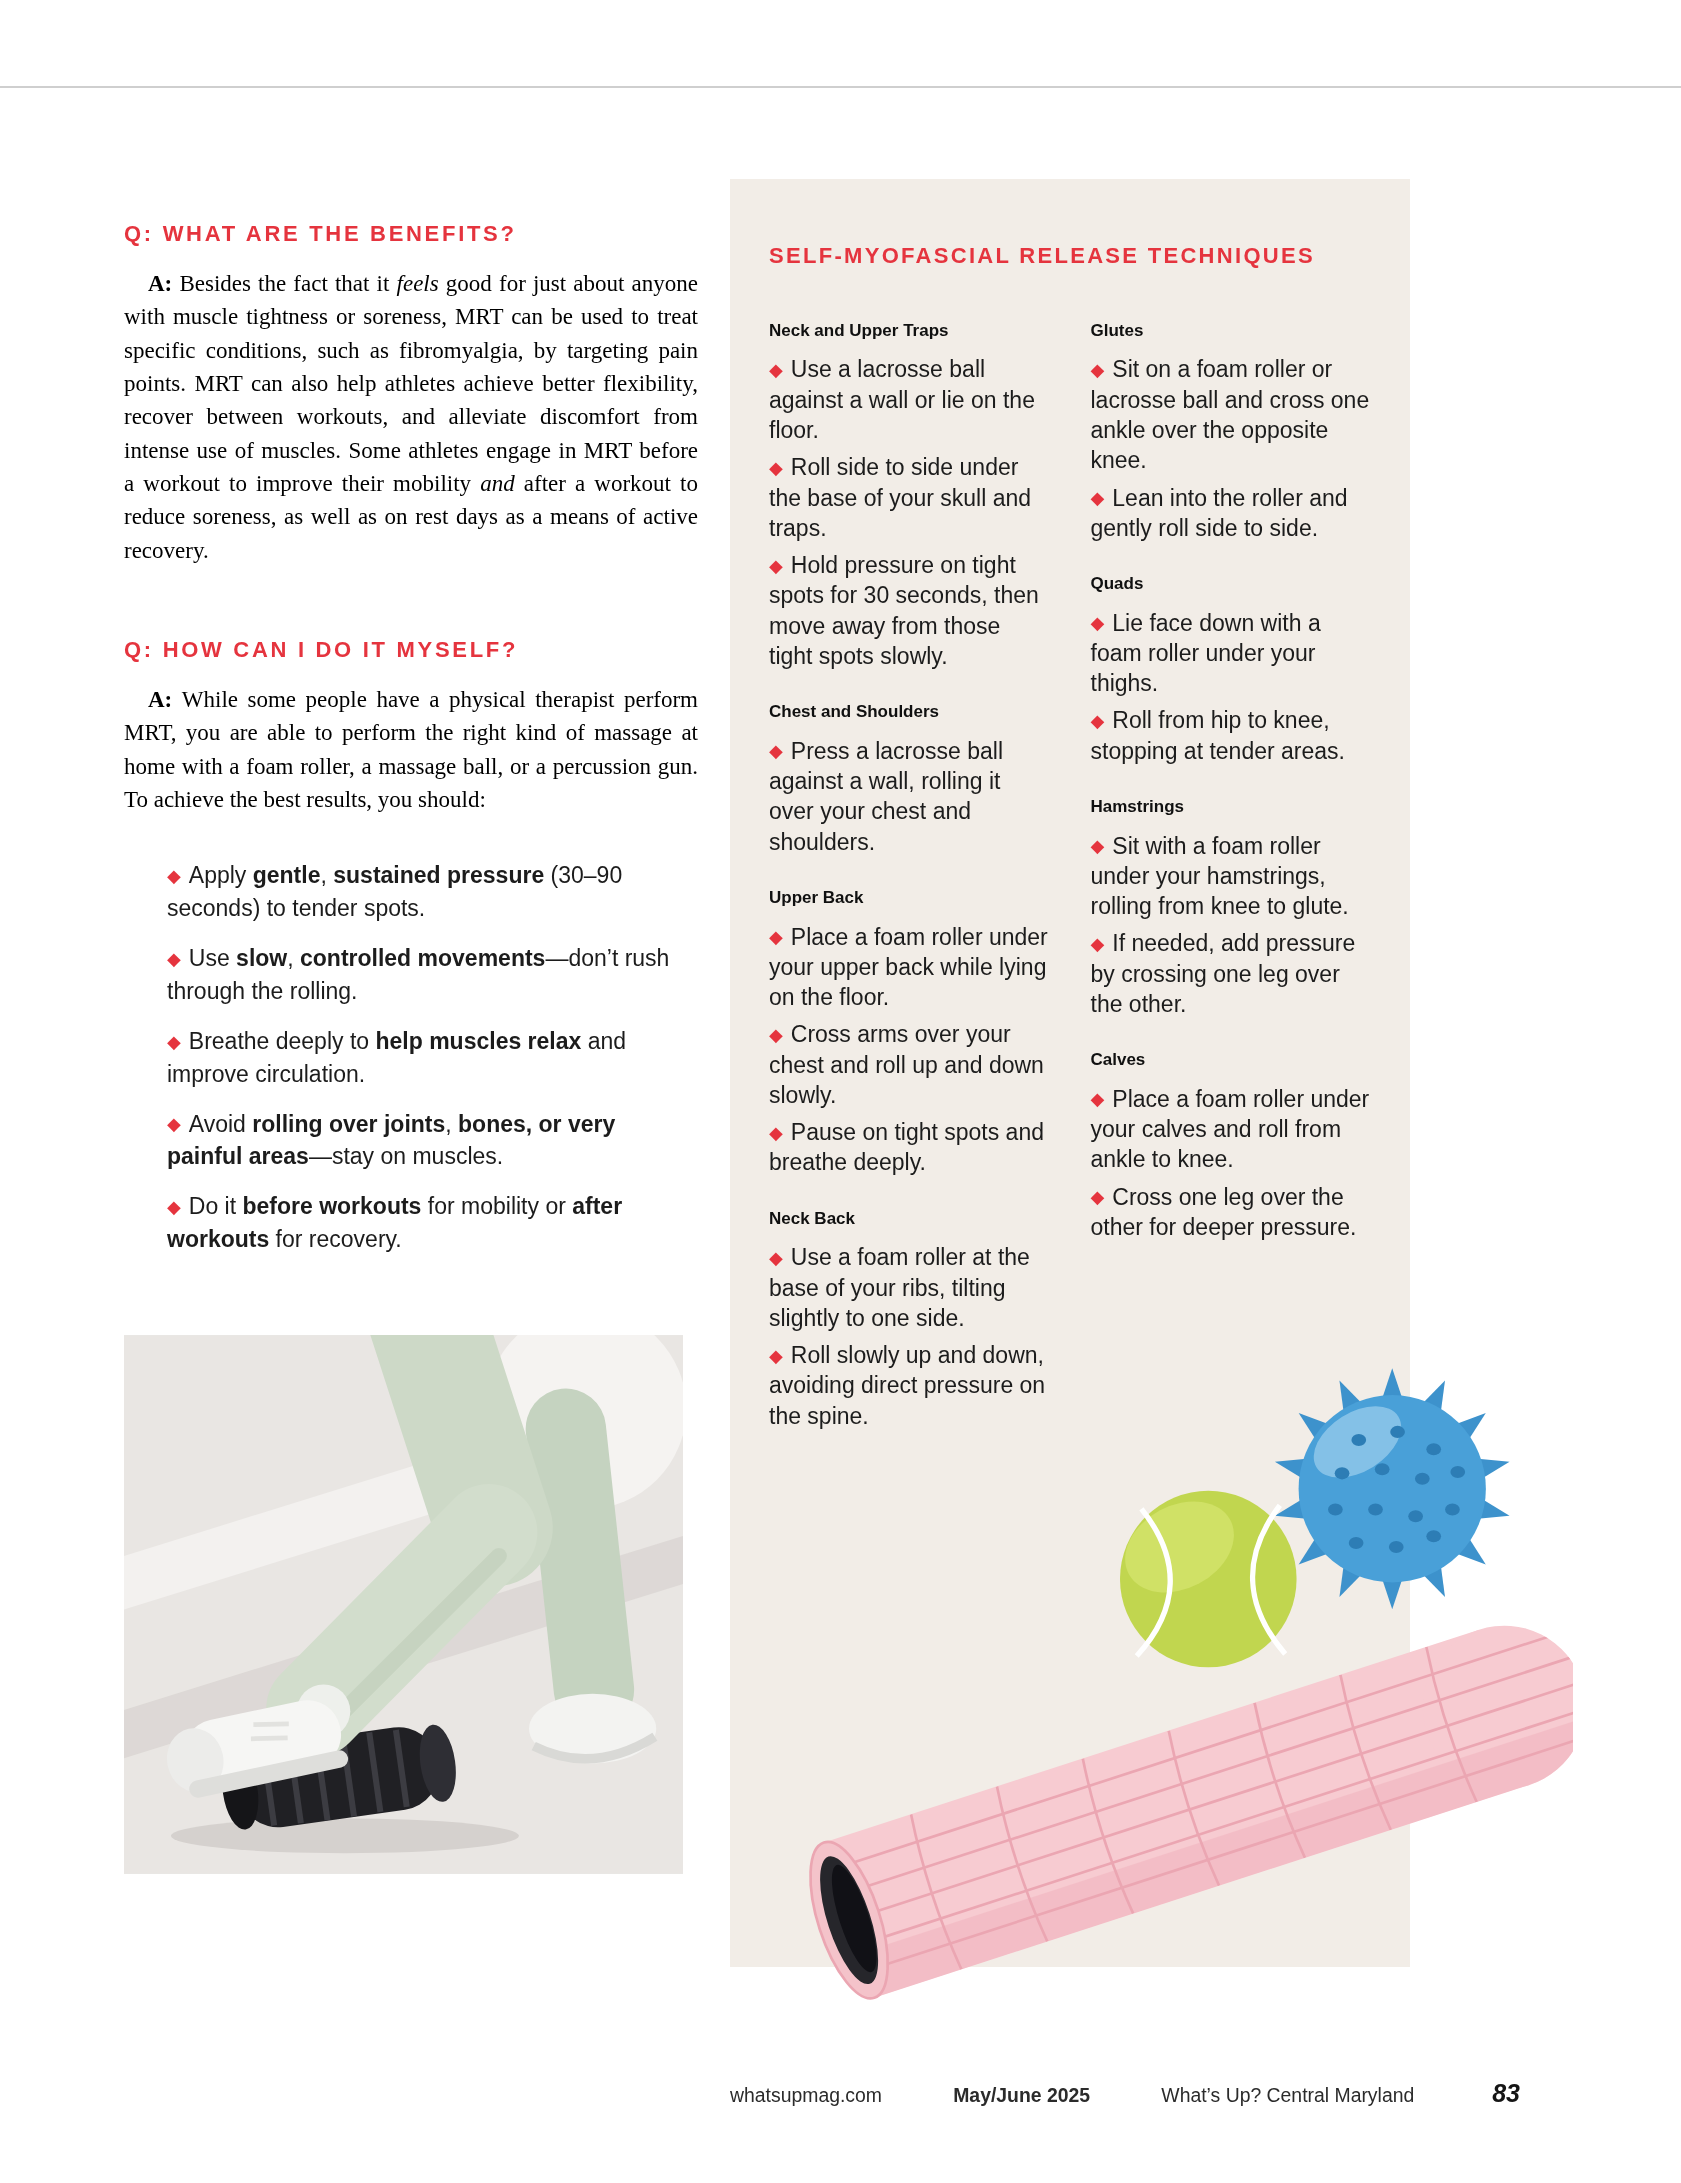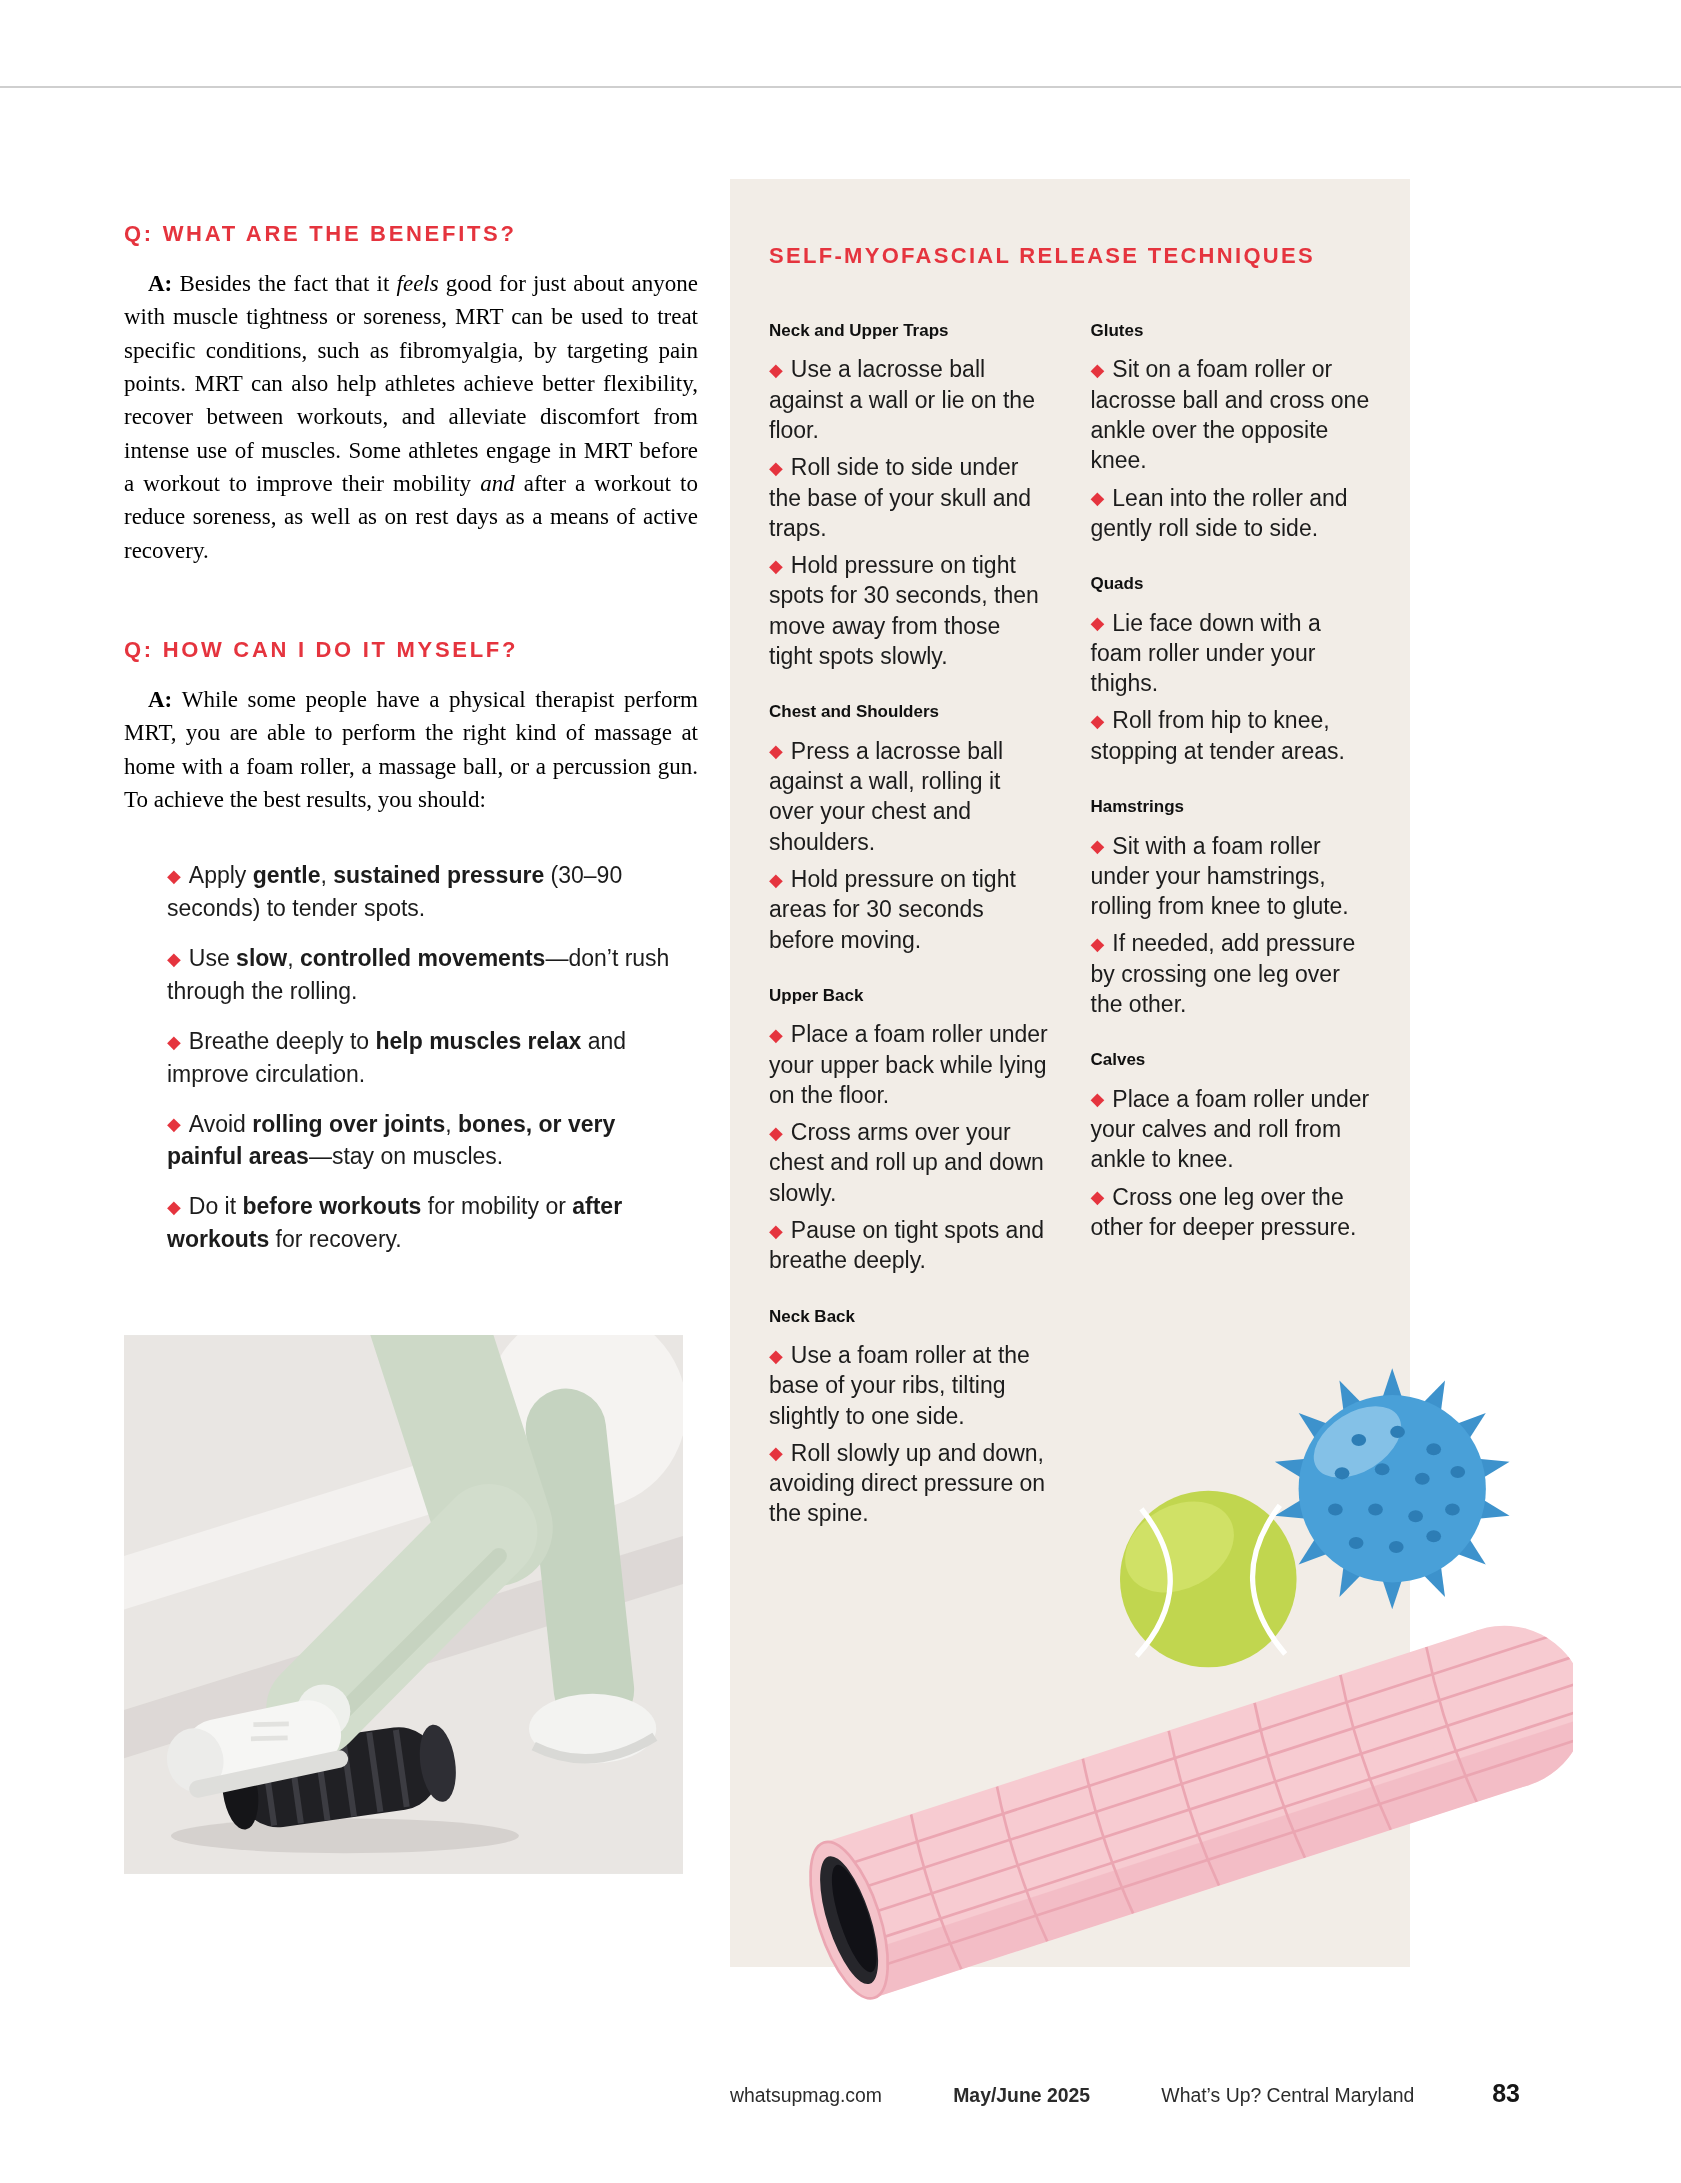--- a/index.html
+++ b/index.html
@@ -34,21 +34,21 @@
   .sec h3{margin:0 0 13.4px 0;font-size:17px;font-weight:700;color:#101010;}
   .pb{margin:0 0 6.7px 0;font-size:23px;line-height:1.32;color:#1c1c1c;}
 
   
   .props{position:absolute;left:770px;top:1365px;z-index:3;pointer-events:none;}
 
   
   .footer{position:absolute;left:730px;top:2079px;width:790px;display:flex;
           justify-content:space-between;align-items:baseline;gap:9.4px;font-size:19.4px;color:#2b2b2b;}
   .footer .bold{font-weight:700;}
-  .footer .pageno{font-size:25px;font-weight:700;color:#151515;margin-left:6.7px;}
+  .footer .pageno{font-size:25px;font-weight:700;color:#151515;margin-left:6.7px;font-style:italic;}
 </style>
 </head>
 <body>
 
 <div class="page">
   <div class="top-rule"></div>
 
   <div class="left-col">
     <h2 class="qhead">Q: WHAT ARE THE BENEFITS?</h2>
     <p class="serif"><span class="b">A: </span><span>Besides the fact that it </span><span class="i">feels</span><span> good for just about anyone with muscle tightness or soreness, MRT can be used to treat specific conditions, such as fibromyalgia, by targeting pain points. MRT can also help athletes achieve better flexibility, recover between workouts, and alleviate discomfort from intense use of muscles. Some athletes engage in MRT before a workout to improve their mobility </span><span class="i">and</span><span> after a workout to reduce soreness, as well as on rest days as a means of active recovery.</span></p>
@@ -112,21 +112,20 @@
       <div class="col">
         <div class="sec">
           <h3>Neck and Upper Traps</h3>
           <p class="pb"><span class="dia">◆</span><span>Use a lacrosse ball against a wall or lie on the floor.</span></p>
           <p class="pb"><span class="dia">◆</span><span>Roll side to side under the base of your skull and traps.</span></p>
           <p class="pb"><span class="dia">◆</span><span>Hold pressure on tight spots for 30 seconds, then move away from those tight spots slowly.</span></p>
         </div>
         <div class="sec">
           <h3>Chest and Shoulders</h3>
           <p class="pb"><span class="dia">◆</span><span>Press a lacrosse ball against a wall, rolling it over your chest and shoulders.</span></p>
-          <p class="pb"><span class="dia">◆</span><span>Hold pressure on tight areas for 30 seconds before moving.</span></p>
         </div>
         <div class="sec">
           <h3>Upper Back</h3>
           <p class="pb"><span class="dia">◆</span><span>Place a foam roller under your upper back while lying on the floor.</span></p>
           <p class="pb"><span class="dia">◆</span><span>Cross arms over your chest and roll up and down slowly.</span></p>
           <p class="pb"><span class="dia">◆</span><span>Pause on tight spots and breathe deeply.</span></p>
         </div>
         <div class="sec">
           <h3>Neck Back</h3>
           <p class="pb"><span class="dia">◆</span><span>Use a foam roller at the base of your ribs, tilting slightly to one side.</span></p>

